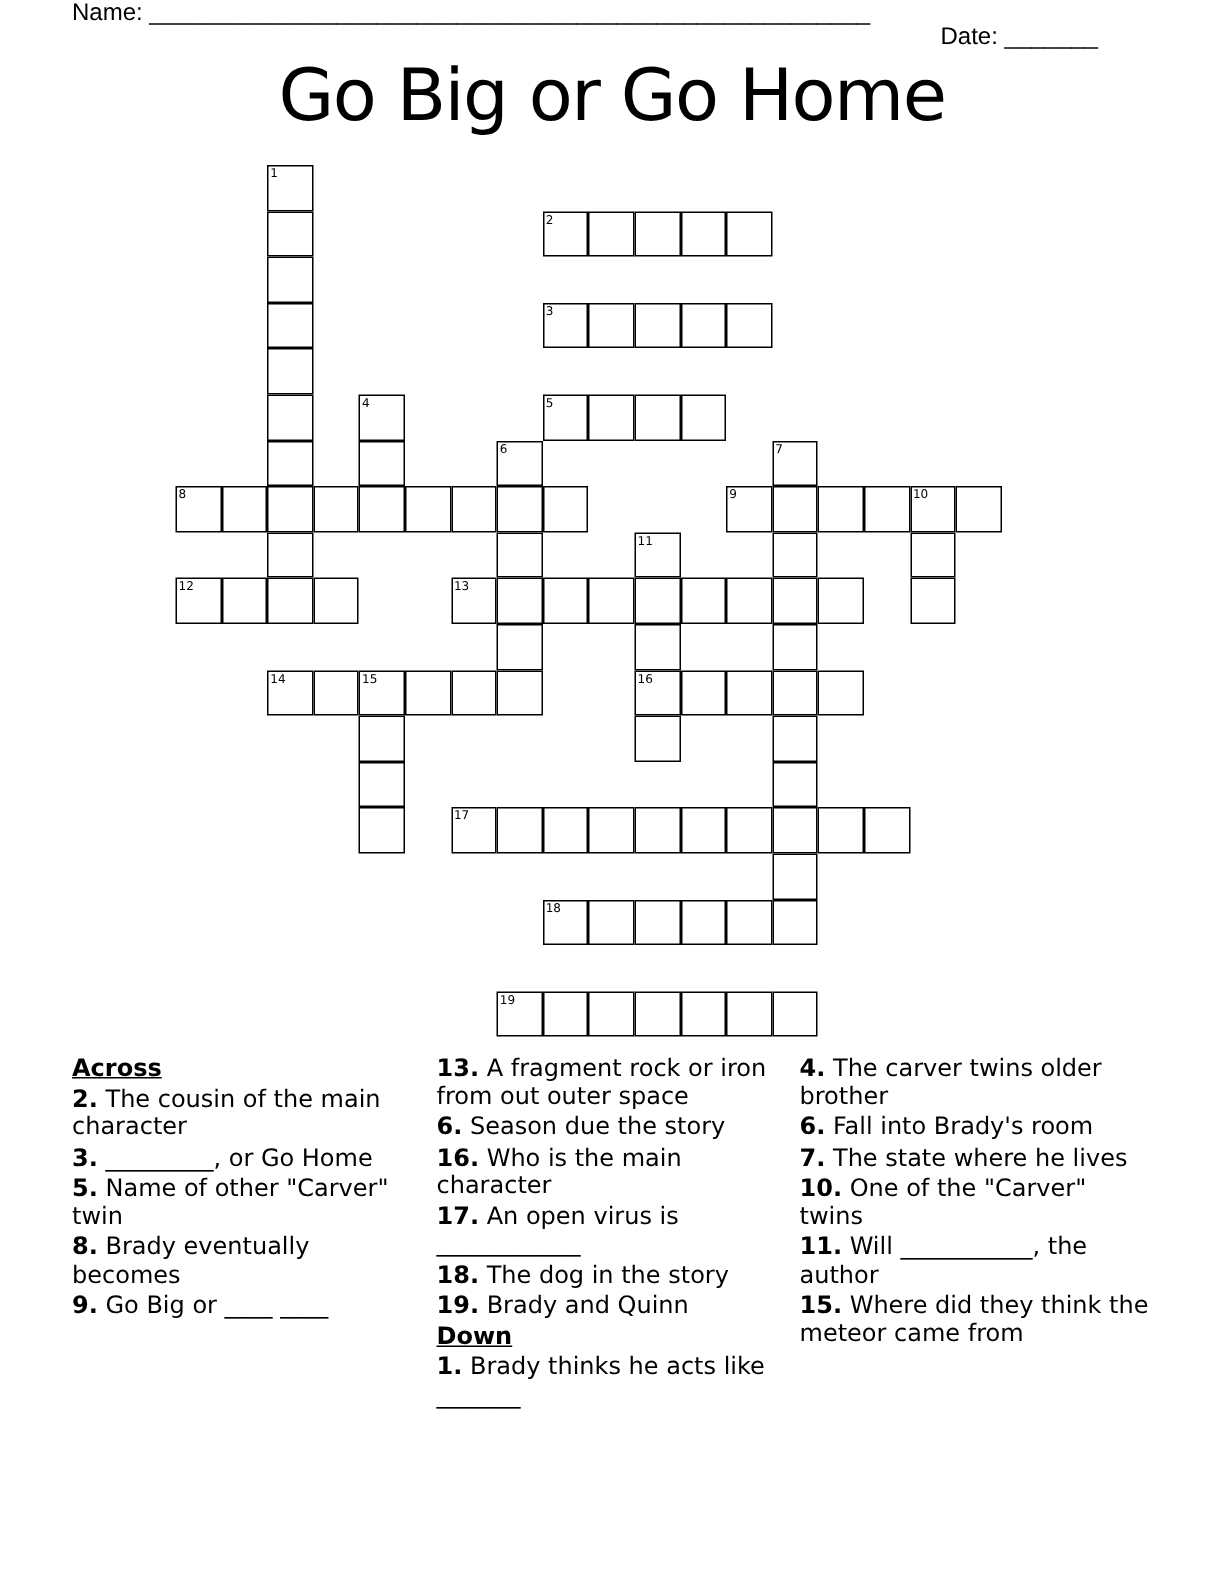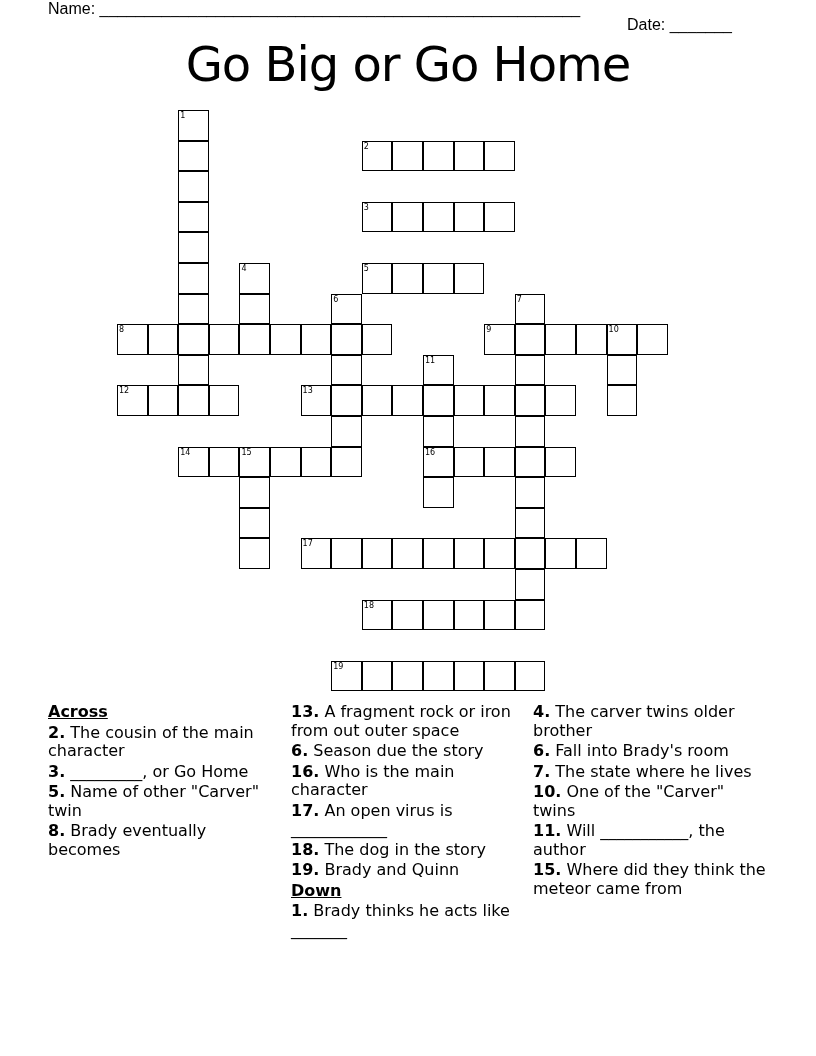--- a/index.html
+++ b/index.html
@@ -168,20 +168,21 @@
     <div class="cell" style="left: 367.2px; top: 550.8px;"></div>
     <div class="cell" style="left: 397.8px; top: 550.8px;"></div>
   </div>
 
 <div class="clues col1">
   <div class="sec">Across</div>
   <div class="clue"><b>2.</b> <span>The cousin of the main character</span></div>
   <div class="clue"><b>3.</b> <span>_________, or Go Home</span></div>
   <div class="clue"><b>5.</b> <span>Name of other "Carver" twin</span></div>
   <div class="clue"><b>8.</b> <span>Brady eventually becomes</span></div>
+  <div class="clue"><b>9.</b> <span>Go Big or ____ ____</span></div>
 </div>
 
 <div class="clues col2">
   <div class="clue"><b>13.</b> <span>A fragment rock or iron from out outer space</span></div>
   <div class="clue"><b>6.</b> <span>Season due the story</span></div>
   <div class="clue"><b>16.</b> <span>Who is the main character</span></div>
   <div class="clue"><b>17.</b> <span>An open virus is ____________</span></div>
   <div class="clue"><b>18.</b> <span>The dog in the story</span></div>
   <div class="clue"><b>19.</b> <span>Brady and Quinn</span></div>
   <div class="sec">Down</div>

